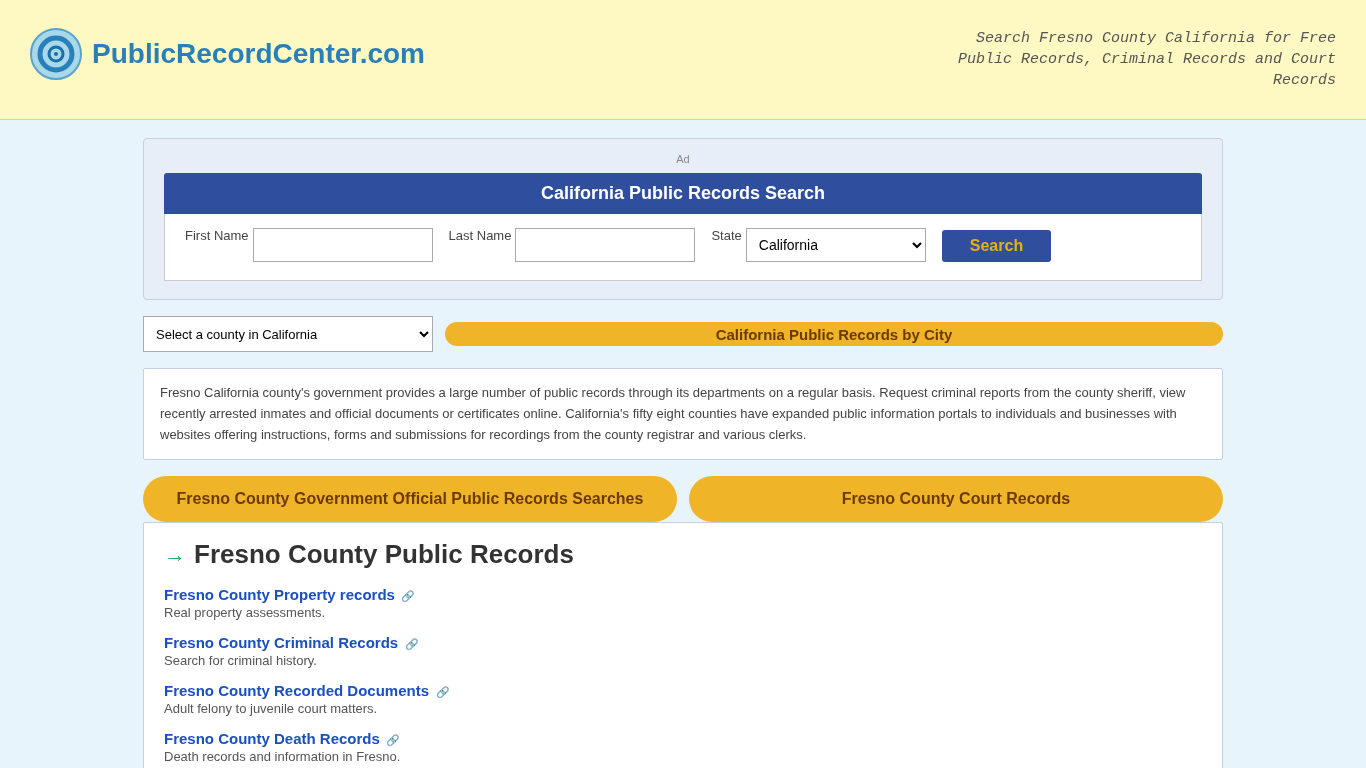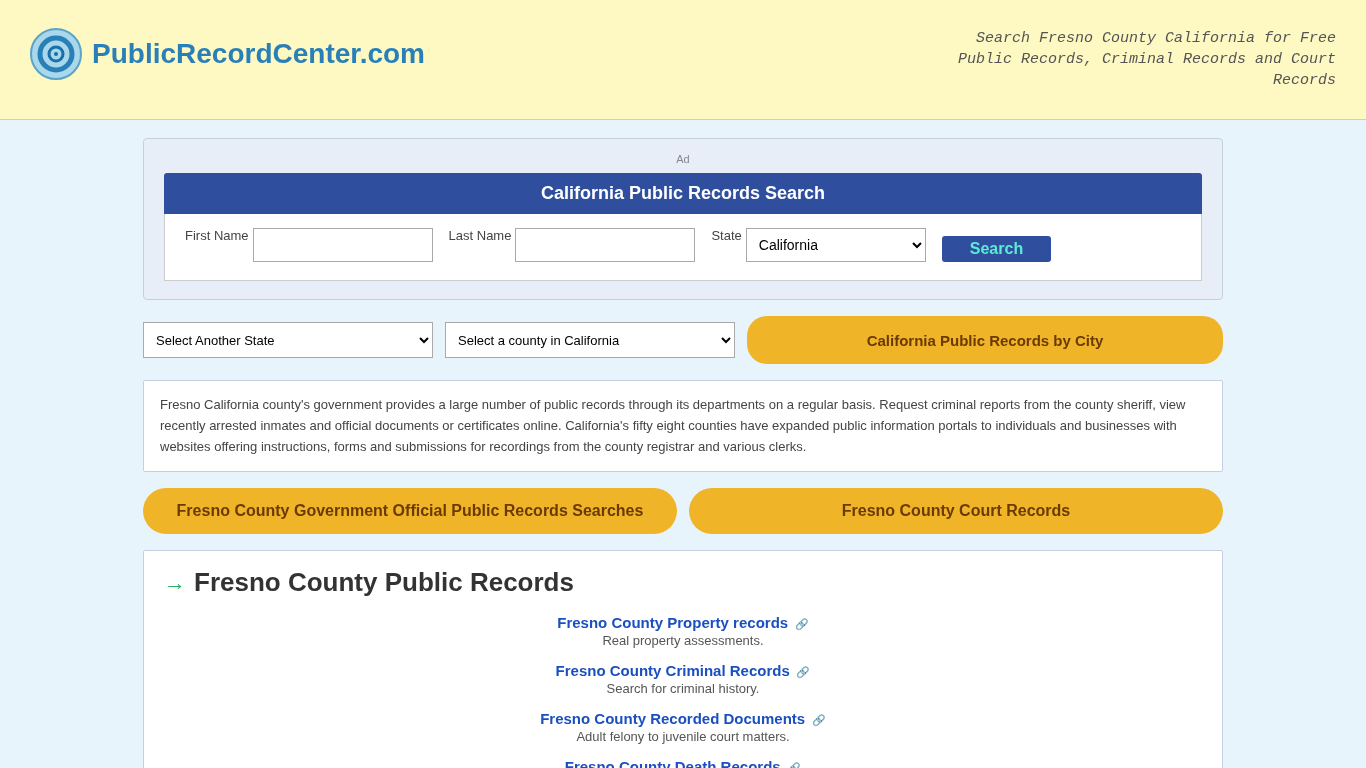--- a/index.html
+++ b/index.html
@@ -102,24 +102,24 @@
     .form-group select {
       border: 1px solid #aaa;
       padding: 6px 8px;
       font-size: 14px;
       width: 180px;
       height: 34px;
       background: #fff;
     }
     .search-btn {
       background: #2f4f9e;
-      color: #5eead4;
+      color: #eab308;
       border: none;
       padding: 0 28px;
-      height: 26px;
+      height: 32px;
       font-size: 16px;
       font-weight: bold;
       cursor: pointer;
       border-radius: 3px;
     }
 
     
     .selector-row {
       display: flex;
       align-items: center;
@@ -132,21 +132,21 @@
       border: 1px solid #aaa;
       padding: 4px 8px;
       font-size: 13px;
       background: #fff;
     }
     .city-btn {
       flex: 1;
       background: #f0b429;
       color: #6b3a00;
       border: none;
-      height: 48px;
+      height: 24px;
       font-size: 15px;
       font-weight: bold;
       cursor: pointer;
       border-radius: 20px;
     }
 
     
     .description-box {
       background: #fff;
       border: 1px solid #c5cfe0;
@@ -155,21 +155,20 @@
       line-height: 1.6;
       color: #444;
       margin-bottom: 16px;
       border-radius: 2px;
     }
 
     
     .big-btn-row {
       display: flex;
       gap: 12px;
-      margin-bottom: 16px;
     }
     .big-btn {
       flex: 1;
       background: #f0b429;
       color: #6b3a00;
       border: none;
       padding: 14px 10px;
       font-size: 16px;
       font-weight: bold;
       cursor: pointer;
@@ -192,21 +191,20 @@
       display: flex;
       align-items: center;
       gap: 8px;
     }
     .arrow-icon {
       color: #27ae60;
       font-size: 22px;
     }
     .record-item {
       margin-bottom: 14px;
-      text-align: center;
     }
     .record-link {
       color: #1a4fc0;
       font-size: 15px;
       font-weight: bold;
       text-decoration: none;
       cursor: pointer;
     }
     .ext-icon {
       font-size: 11px;
@@ -257,23 +255,20 @@
             <option>California</option>
           </select>
         </div>
         <button class="search-btn">Search</button>
       </div>
     </div>
   </div>
 
   <div class="selector-row">
     <select>
-      <option>Select Another State</option>
-    </select>
-    <select>
       <option>Select a county in California</option>
     </select>
     <button class="city-btn">California Public Records by City</button>
   </div>
 
   <div class="description-box">
     <span>Fresno California county's government provides a large number of public records through its departments on a regular basis. Request criminal reports from the county sheriff, view recently arrested inmates and official documents or certificates online. California's fifty eight counties have expanded public information portals to individuals and businesses with websites offering instructions, forms and submissions for recordings from the county registrar and various clerks.</span>
   </div>
 
   <div class="big-btn-row">

